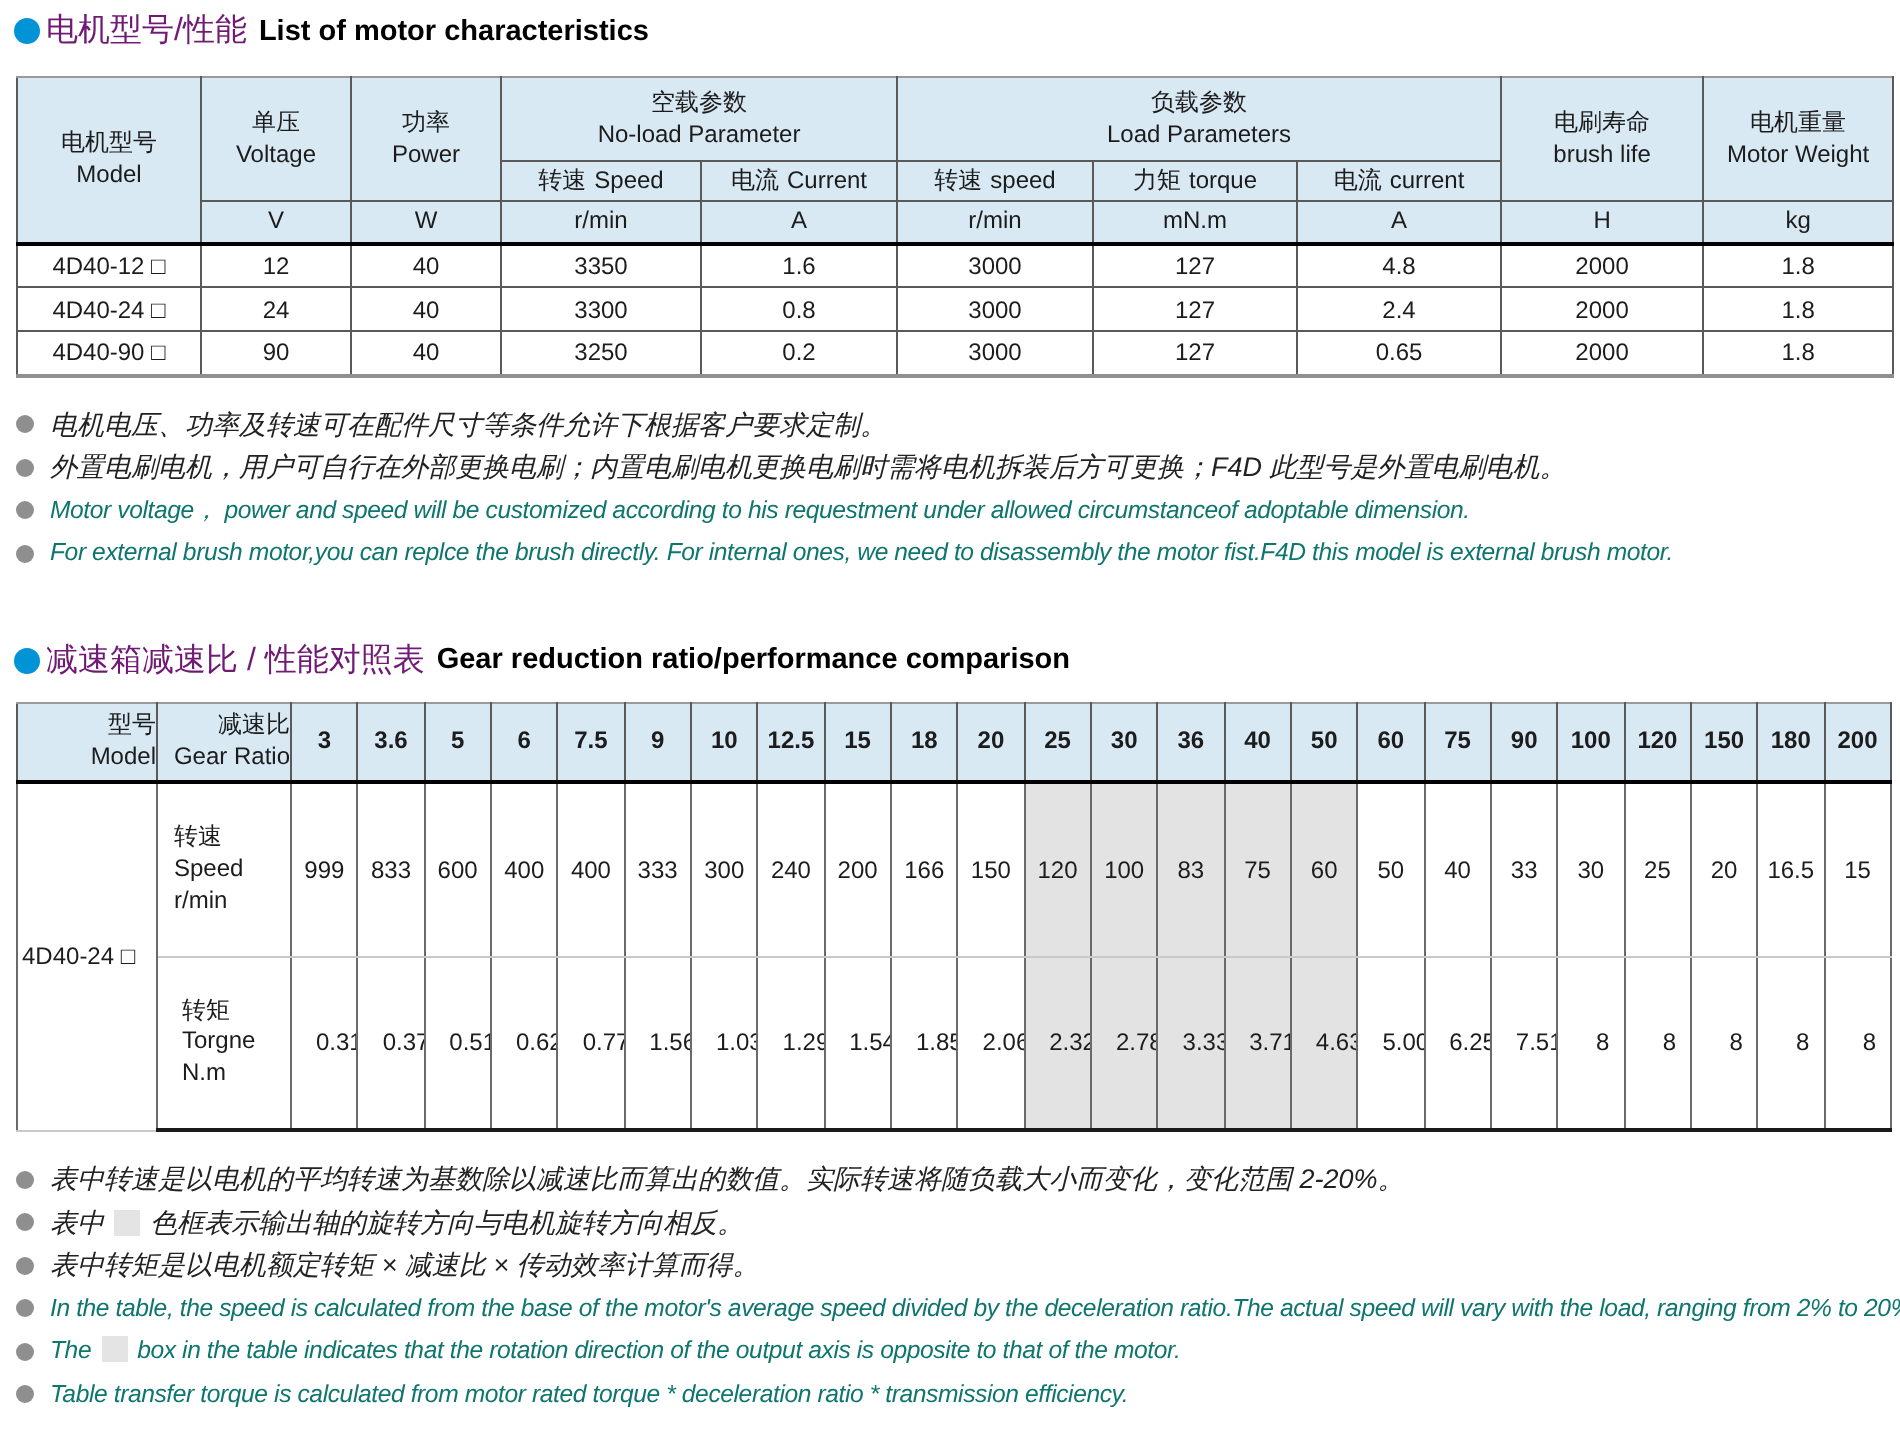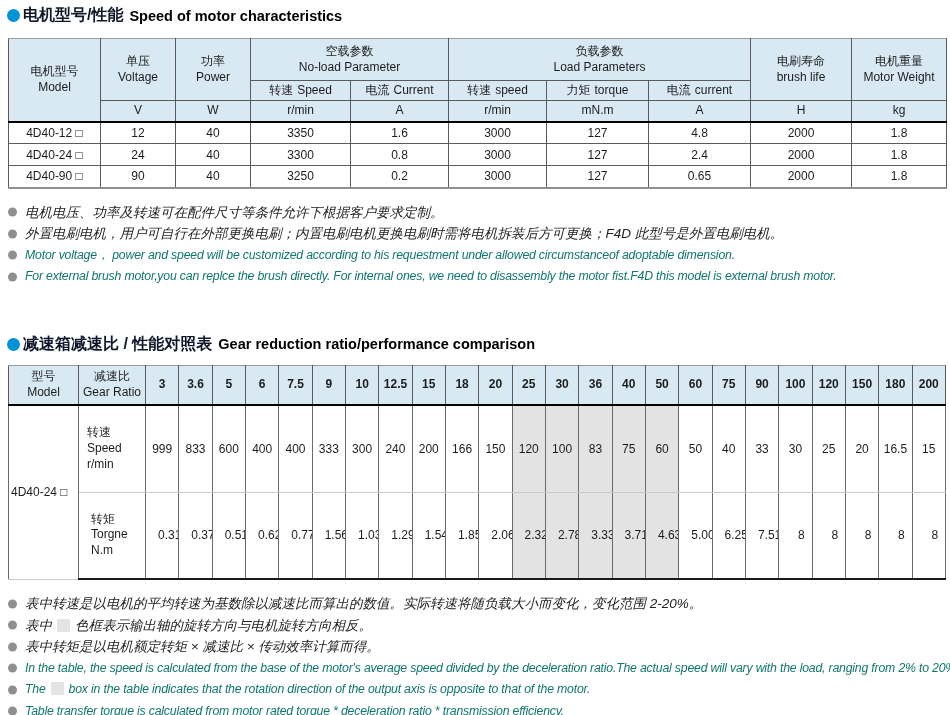--- a/index.html
+++ b/index.html
@@ -4,65 +4,65 @@
 <style>
   html,body{margin:0;padding:0;}
   body{
     width:950px;height:715px;background:#ffffff;color:#1a1a1a;
     font-family:"Liberation Sans","DejaVu Sans",sans-serif;
     overflow:hidden;position:relative;
   }
   
   .section-title{display:flex;align-items:center;margin:5px 0 0 7px;}
   .section-title .bullet{width:13px;height:13px;border-radius:50%;background:#0093d6;flex:0 0 auto;margin-right:3px;}
-  .section-title .t-zh{font-size:16px;font-weight:bold;color:#0f172a;}
+  .section-title .t-zh{font-size:16px;font-weight:normal;color:#701a75;}
   .section-title .t-en{font-size:14.5px;font-weight:bold;color:#000;margin-left:6px;}
-  .section-title.second{margin-top:46px;}
+  .section-title.second{margin-top:32px;}
   
   table{border-collapse:collapse;table-layout:fixed;}
   th,td{border:1px solid #5a5a5a;text-align:center;padding:0;font-weight:normal;font-size:12px;color:#1c1c1c;overflow:hidden;}
   thead th{background:#d8e9f4;}
   
   #motor-table{width:938px;margin:12px 0 0 8px;}
   #motor-table thead th{line-height:1.3;}
   #motor-table tr.h-main{height:42px;}
   #motor-table tr.h-sub{height:20px;}
   #motor-table tr.h-unit{height:21px;}
   #motor-table tbody tr{height:22px;}
   #motor-table thead tr:first-child th{border-top:1px solid #9a9a9a;}
   #motor-table tbody tr:first-child td{border-top:2px solid #000;}
   #motor-table tbody tr:last-child td{border-bottom:2px solid #8f8f8f;}
   .pair span+span{margin-left:4px;}
   
   #gear-table{width:938px;margin:10px 0 0 8px;}
   #gear-table tr.g-head{height:40px;}
   #gear-table tr.g-body{height:87px;}
   #gear-table thead th{font-weight:bold;line-height:1.3;}
-  #gear-table thead th.namecol{font-weight:normal;}
+  #gear-table thead th.namecol{font-weight:normal;text-align:right;}
   #gear-table thead tr th{border-top:1px solid #9a9a9a;border-bottom:2px solid #000;}
   #gear-table tbody tr:last-child td{border-bottom:2px solid #1a1a1a;padding-left:12px;}
   #gear-table td.label-col{text-align:left;padding-left:8px;line-height:1.3;}
   #gear-table td.model-col{text-align:left;padding-left:2px;}
   #gear-table td.shade{background:#e3e3e3;}
   #gear-table tbody td{border-color:#6a6a6a;}
   #gear-table tr.g-body:first-child td{border-bottom:1px solid #c9c9c9;}
   
   .notes{margin:13px 0 0 8px;font-style:italic;}
   .note{position:relative;padding-left:17px;line-height:21.5px;font-size:13.5px;color:#222;white-space:nowrap;}
   .note .dot{position:absolute;left:0;top:50%;transform:translateY(-50%);width:9px;height:9px;border-radius:50%;background:#8f8f8f;}
   .note.en{font-size:12.3px;color:#0f766e;letter-spacing:-0.2px;}
   .ibox{display:inline-block;width:13px;height:13px;background:#e4e4e4;margin:0 5px;vertical-align:-2px;}
 </style>
 </head>
 <body>
 
 <div class="section-title">
   <span class="bullet"></span>
   <span class="t-zh">电机型号/性能</span>
-  <span class="t-en">Speed of motor characteristics</span>
+  <span class="t-en">List of motor characteristics</span>
 </div>
 
 <table id="motor-table">
   <colgroup>
     <col style="width:92px">
       <col style="width:75px">
       <col style="width:75px">
     <col style="width:100px">
       <col style="width:98px">
       <col style="width:98px">

